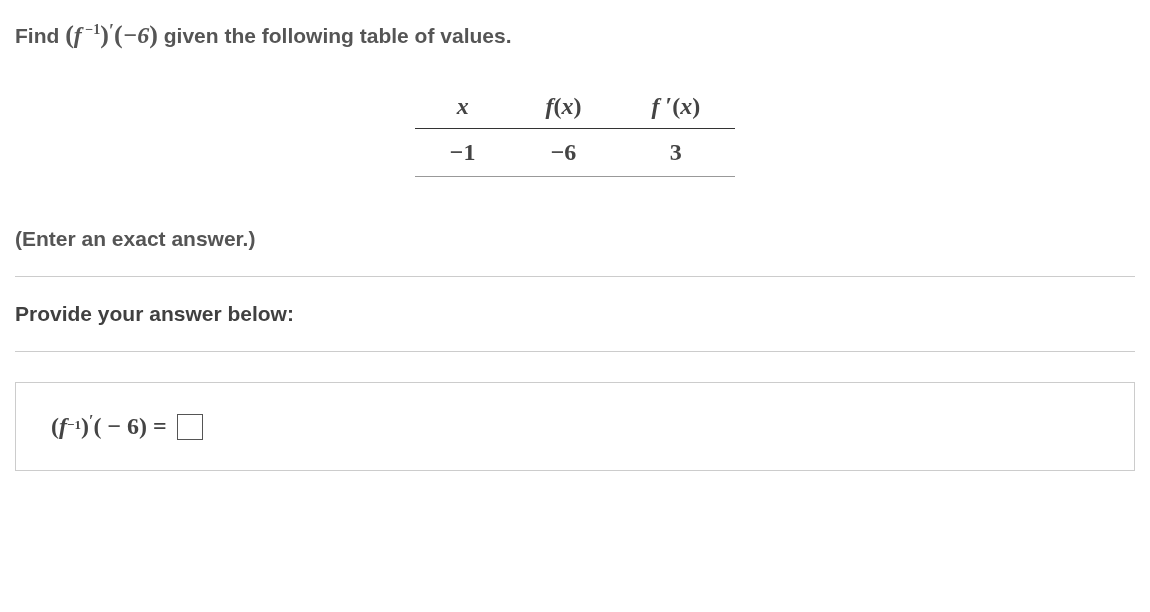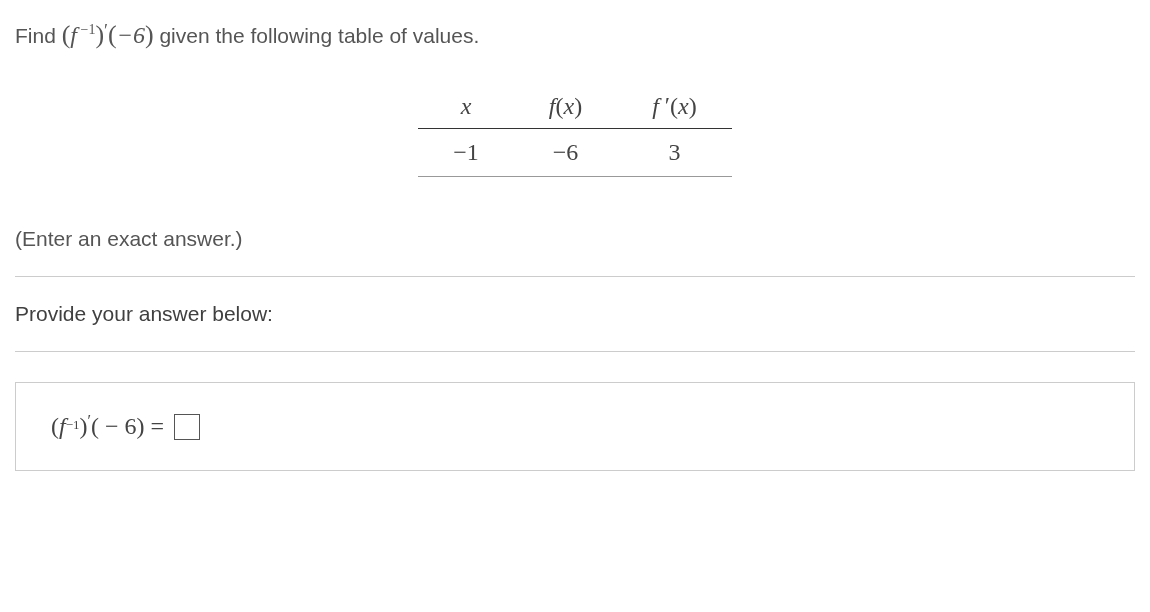--- a/index.html
+++ b/index.html
@@ -1,16 +1,17 @@
 <!DOCTYPE html>
 <html><head>
 <meta charset="utf-8">
 <style>
   * {
     box-sizing: border-box;
+    font-weight: bold;
   }
   body {
     margin: 0;
     padding: 20px 15px;
     font-family: 'Helvetica Neue', Arial, sans-serif;
     color: #444;
     background: #fff;
     width: 1150px;
     height: 612px;
   }

